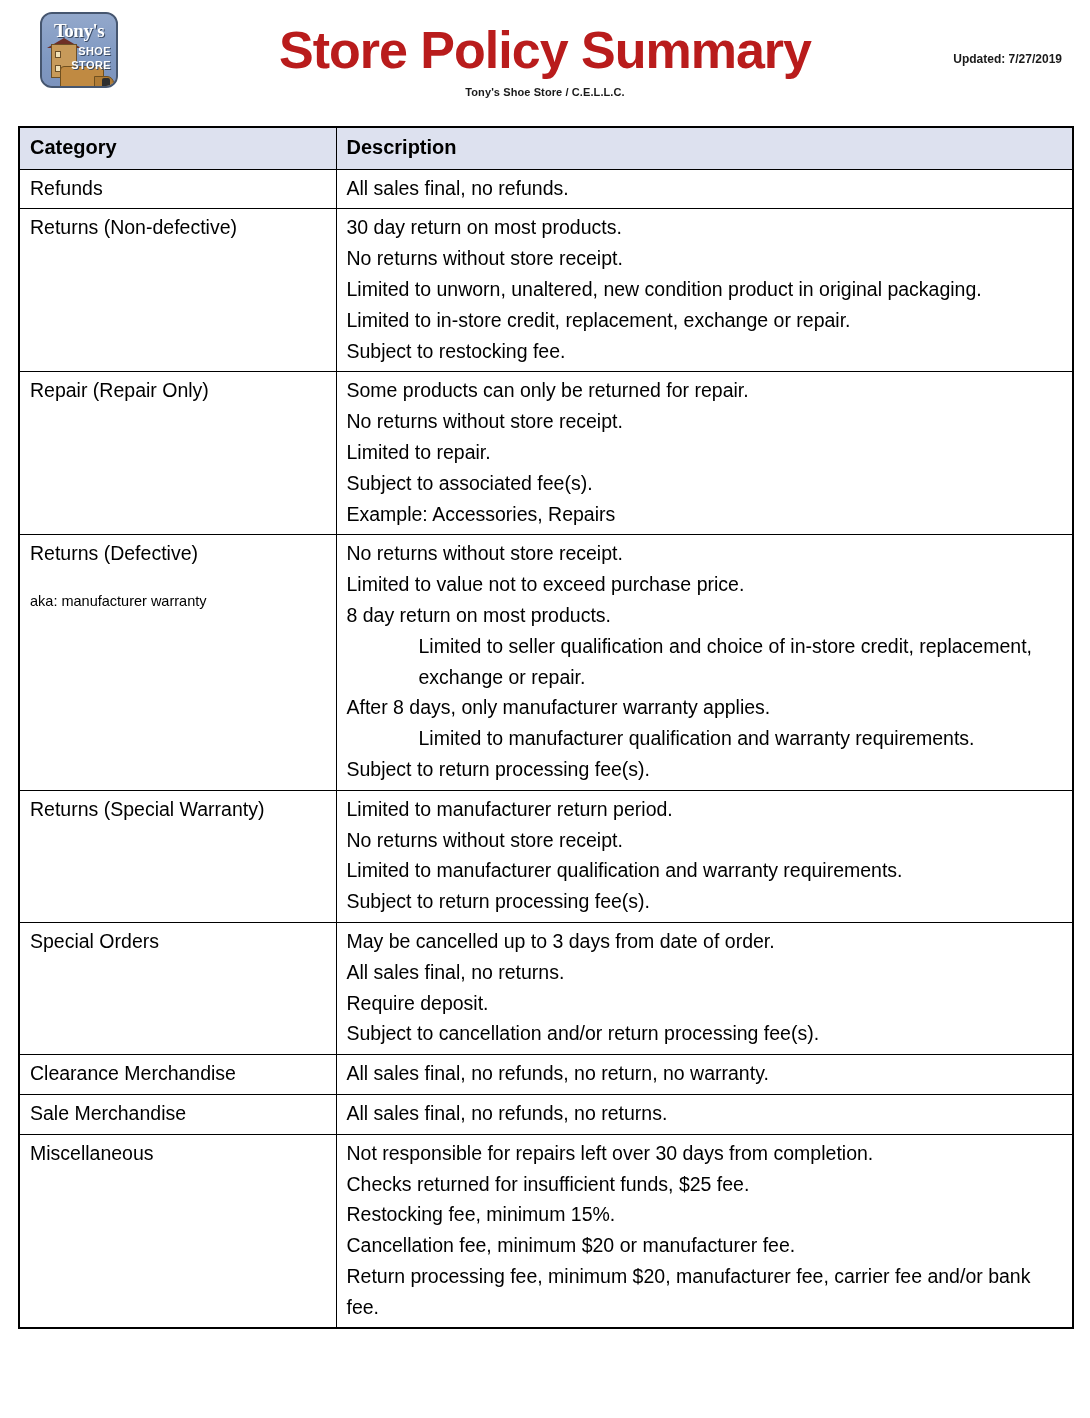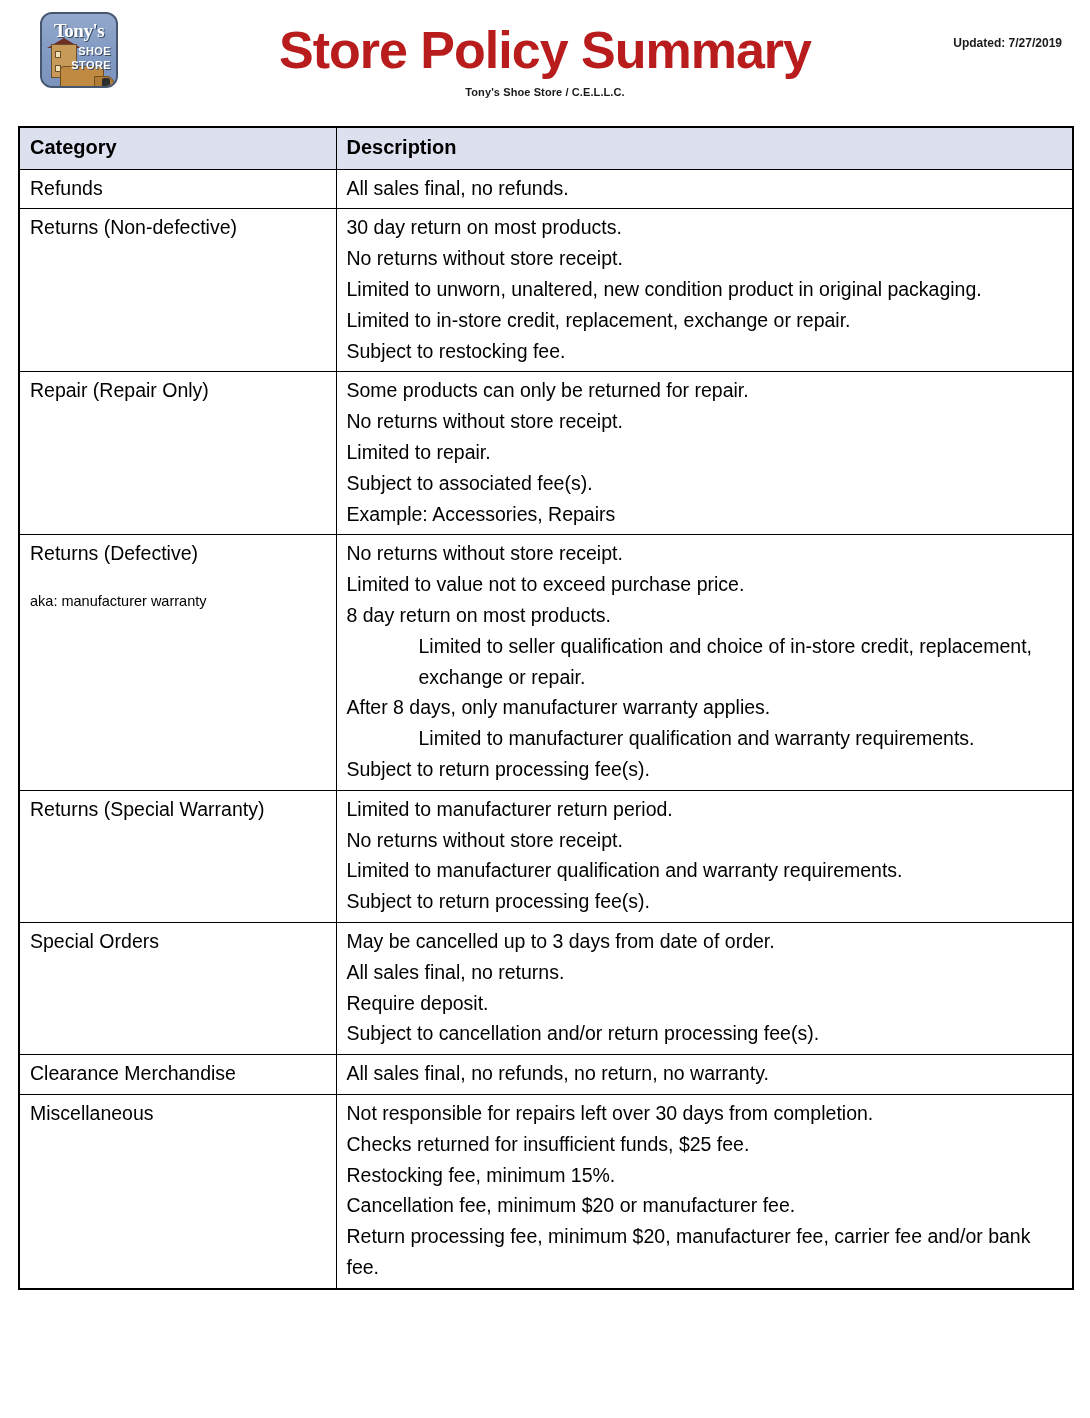--- a/index.html
+++ b/index.html
@@ -145,21 +145,21 @@
     font-family: "Liberation Sans", sans-serif;
     font-weight: bold;
     font-size: 11px;
     margin-top: 10px;
     color: #1a1a1a;
     letter-spacing: 0.1px;
   }
   .updated {
     position: absolute;
     right: 28px;
-    top: 36px;
+    top: 52px;
     font-family: "Liberation Sans", sans-serif;
     font-weight: bold;
     font-size: 12px;
     color: #1a1a1a;
     white-space: nowrap;
   }
 
   
   .table-wrap {
     position: absolute;
@@ -334,20 +334,28 @@
           </tr>
           <tr>
             <td class="cat"><span>Clearance Merchandise</span></td>
             <td>
               <ul class="lines">
                 <li class="">All sales final, no refunds, no return, no warranty.</li>
               </ul>
             </td>
           </tr>
           <tr>
+            <td class="cat"><span>Sale Merchandise</span></td>
+            <td>
+              <ul class="lines">
+                <li class="">All sales final, no refunds, no returns.</li>
+              </ul>
+            </td>
+          </tr>
+          <tr>
             <td class="cat"><span>Miscellaneous</span></td>
             <td>
               <ul class="lines">
                 <li class="">Not responsible for repairs left over 30 days from completion.</li>
                 <li class="">Checks returned for insufficient funds, $25 fee.</li>
                 <li class="">Restocking fee, minimum 15%.</li>
                 <li class="">Cancellation fee, minimum $20 or manufacturer fee.</li>
                 <li class="">Return processing fee, minimum $20, manufacturer fee, carrier fee and/or bank fee.</li>
               </ul>
             </td>

